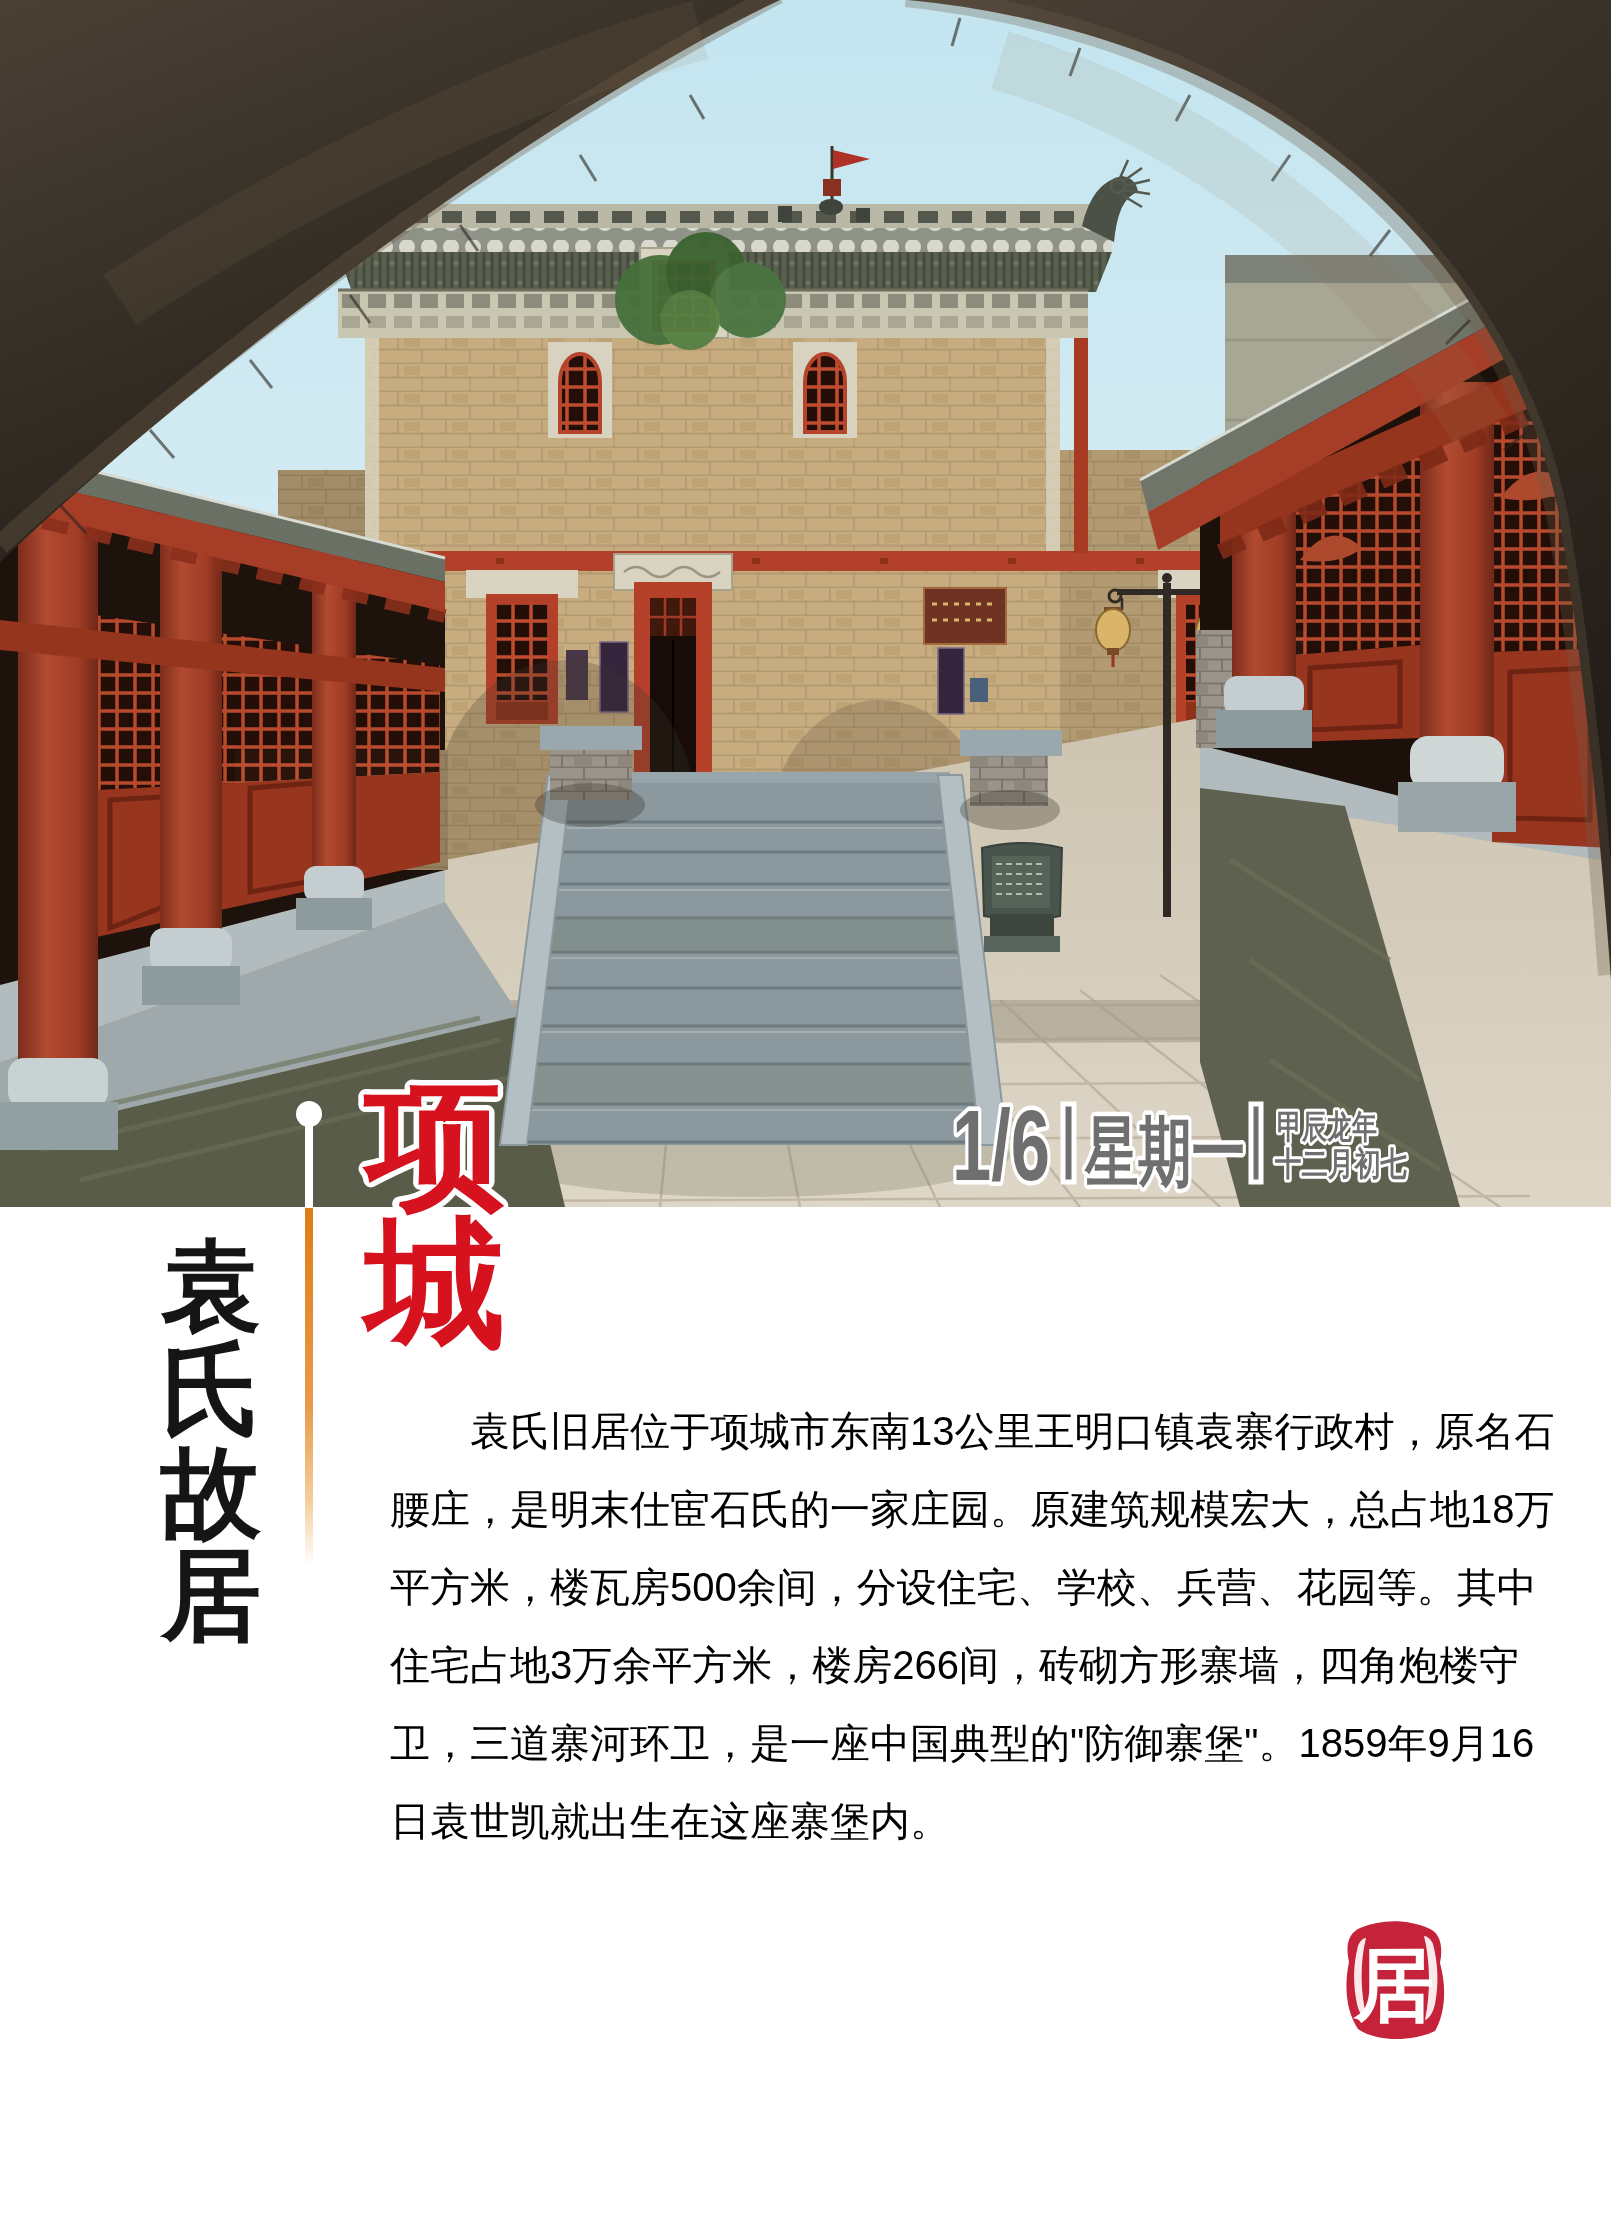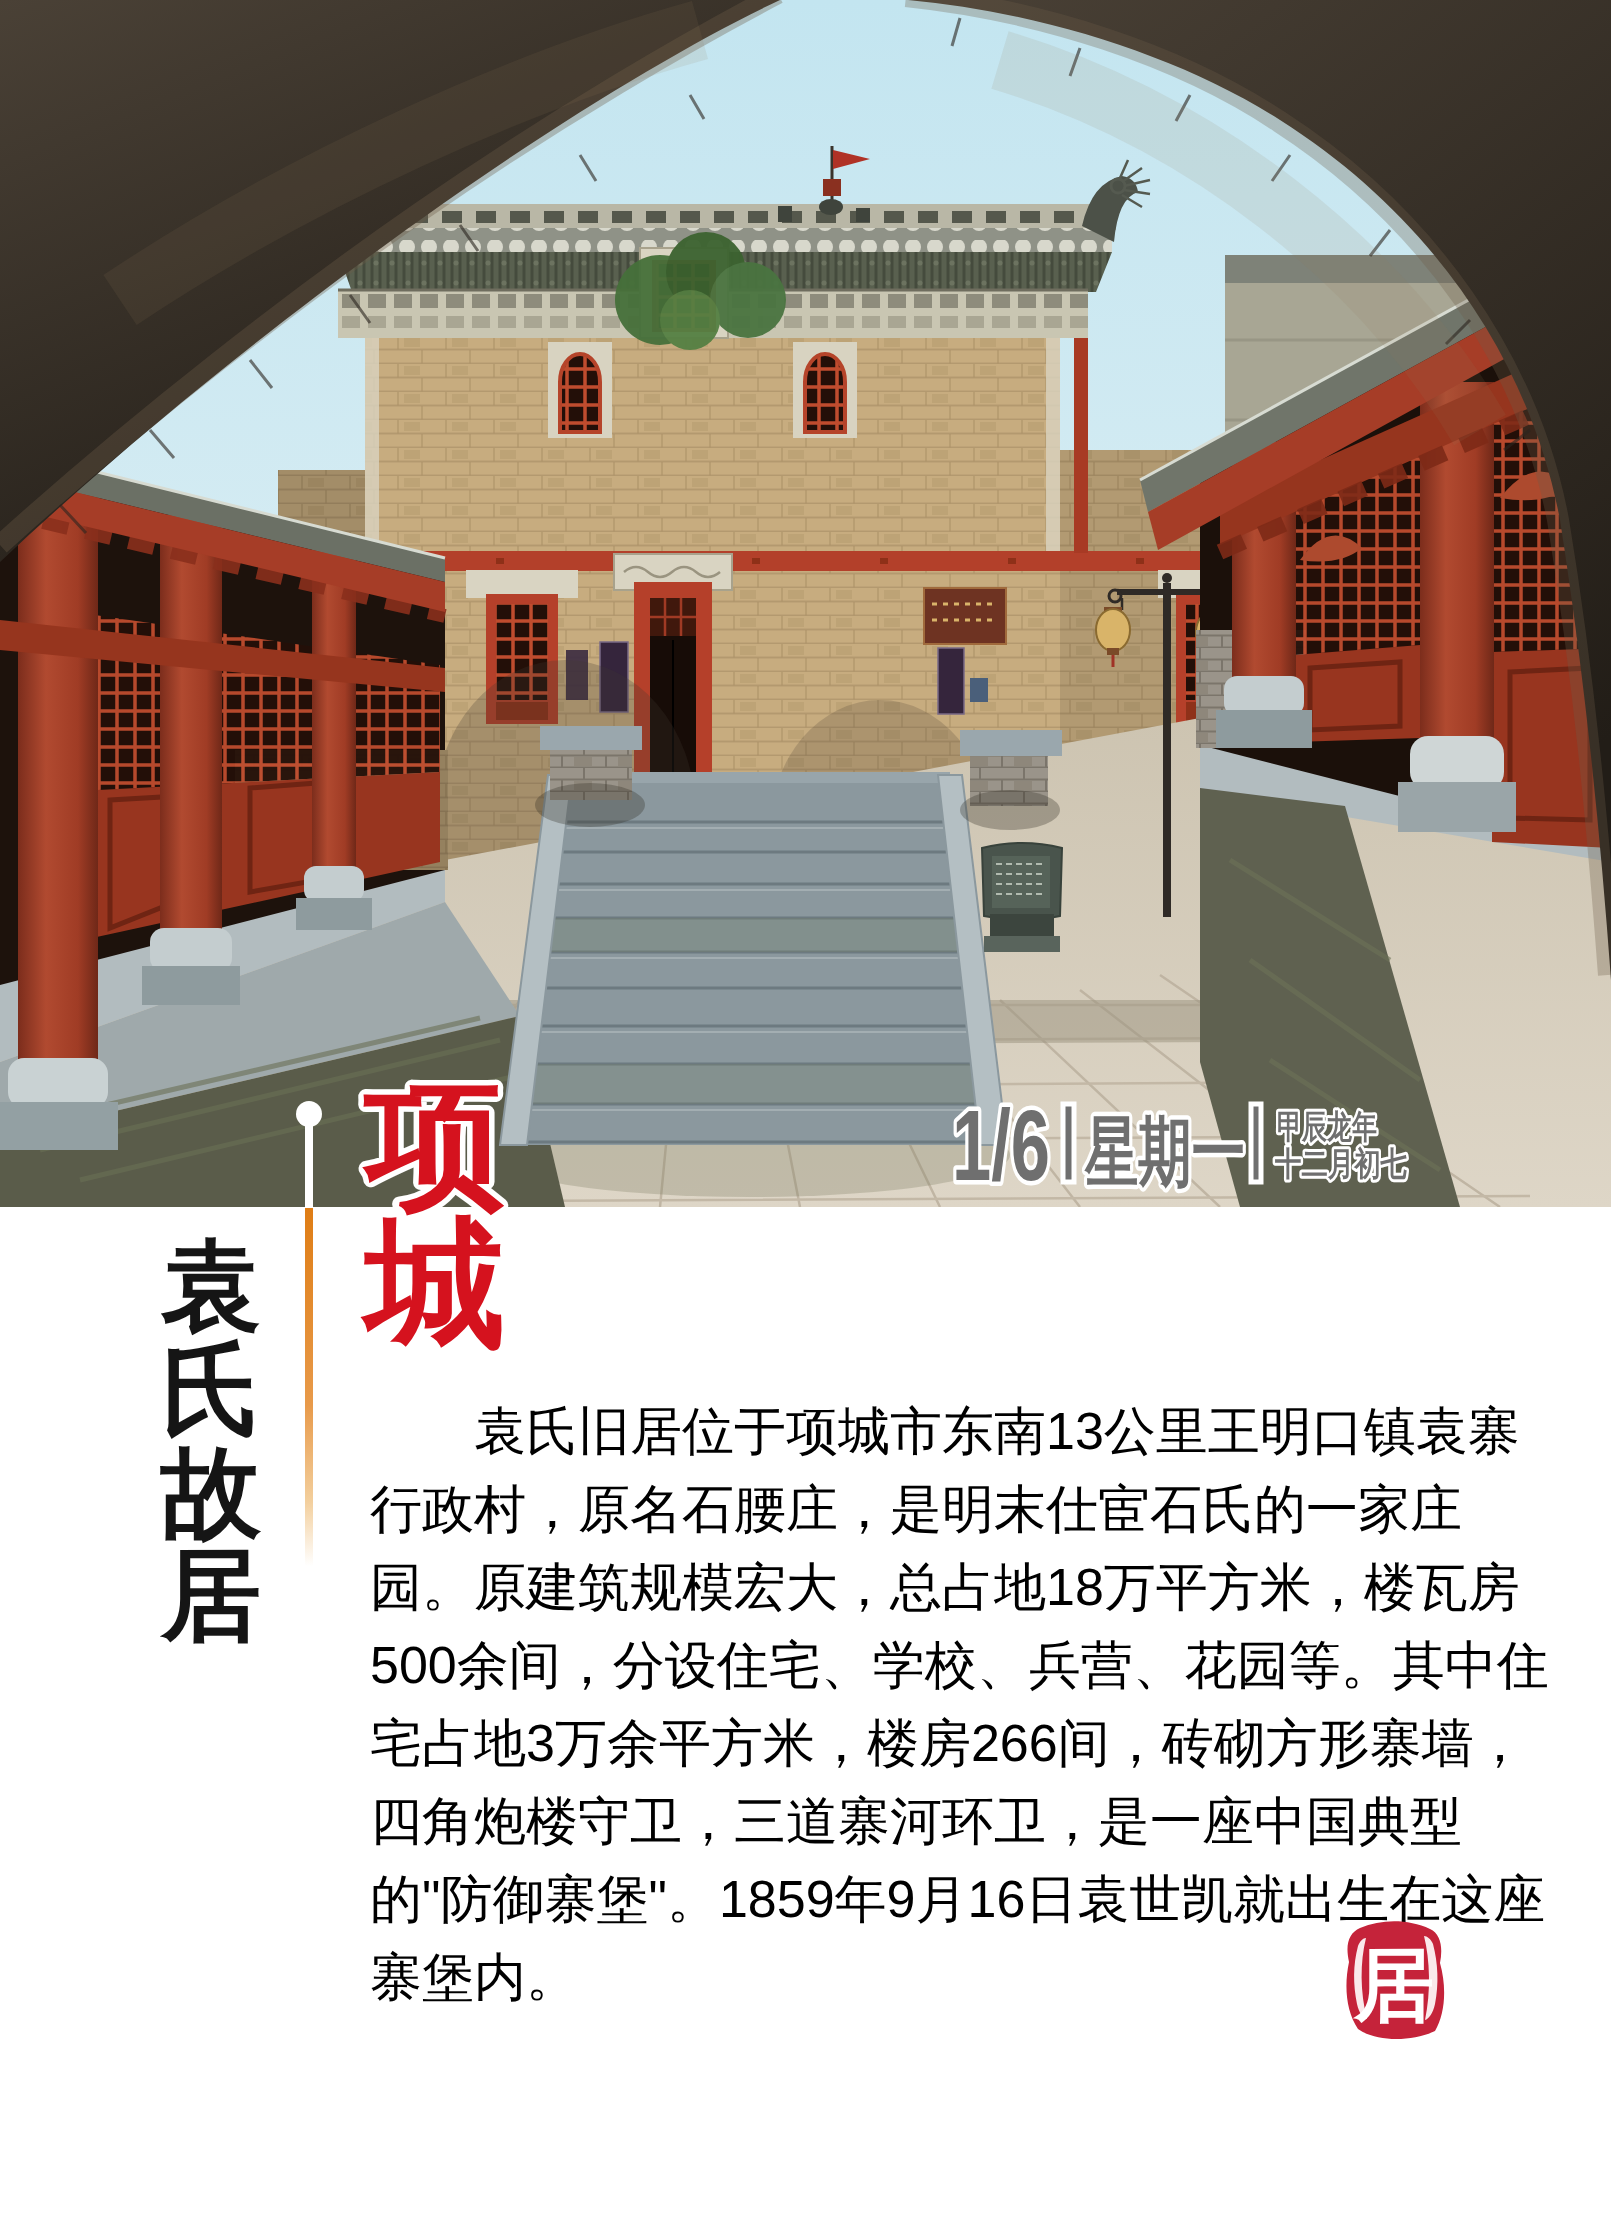--- a/index.html
+++ b/index.html
@@ -18,21 +18,21 @@
   .stroked{stroke:#fff;paint-order:stroke;stroke-linejoin:round;fill:var(--date-gray,#6f6f6f);
            font-family:"Liberation Sans","DejaVu Sans",sans-serif;font-weight:bold;}
   .loc-char{stroke:#fff;paint-order:stroke;stroke-linejoin:round;fill:var(--accent-red,#d5121e);
             font-family:"Liberation Serif","DejaVu Serif",serif;font-weight:bold;}
   .date-bar{fill:var(--date-gray,#6f6f6f);stroke:#fff;stroke-width:5;}
   
   .title-vert{position:absolute;left:141px;top:1236px;width:140px;text-align:center;
       font-family:"Liberation Serif","DejaVu Serif",serif;font-weight:bold;color:#151515;}
   .title-vert .ch{font-size:100px;line-height:103px;height:103px;}
   
-  .body-text{position:absolute;left:370px;top:1392px;width:1180px;font-size:52px;line-height:78px;
+  .body-text{position:absolute;left:390px;top:1392px;width:1180px;font-size:40px;line-height:78px;
       color:#000;text-indent:2em;font-weight:500;letter-spacing:0;}
   .seal-char{fill:#fff;font-family:"Liberation Serif","DejaVu Serif",serif;font-weight:bold;}
 </style>
 </head>
 <body>
 
 <div class="page">
 
   <svg class="photo" viewBox="0 0 1611 1207">
     <defs>

